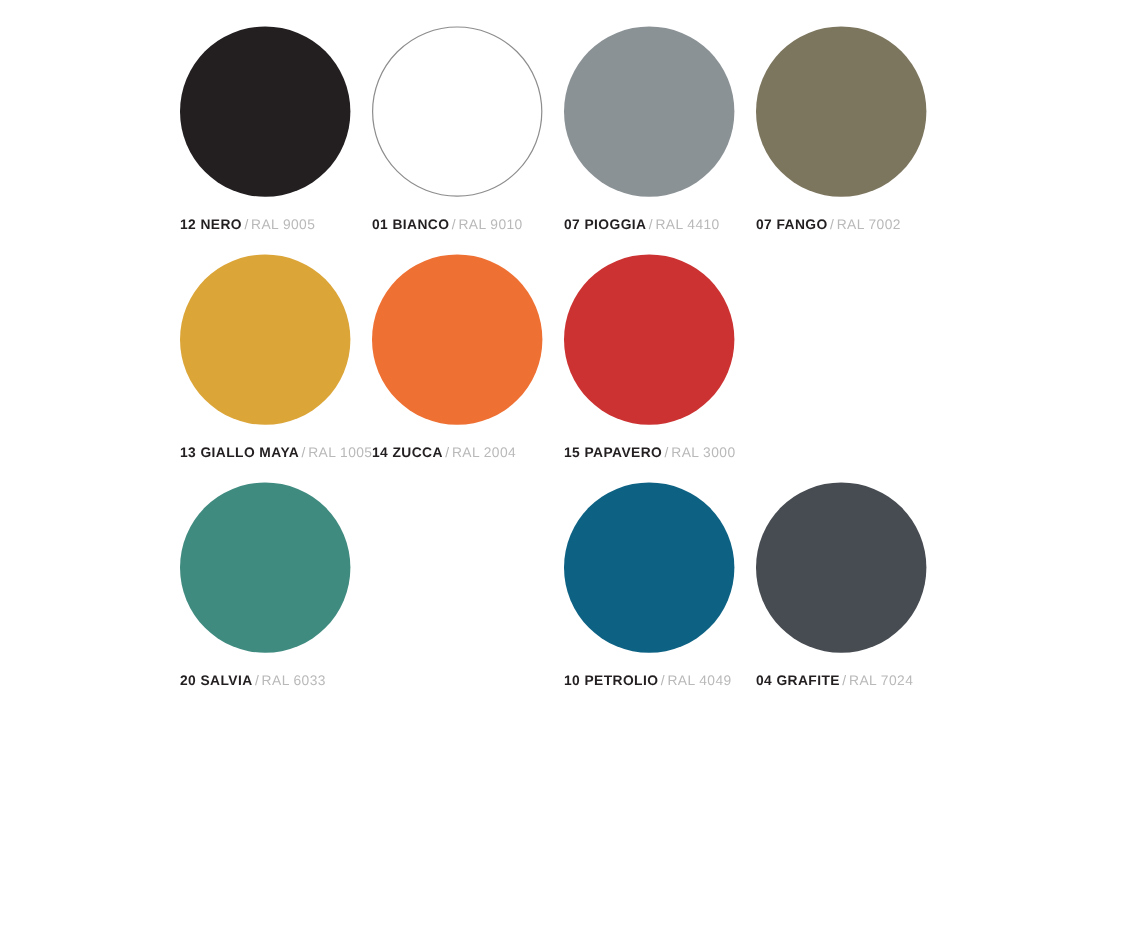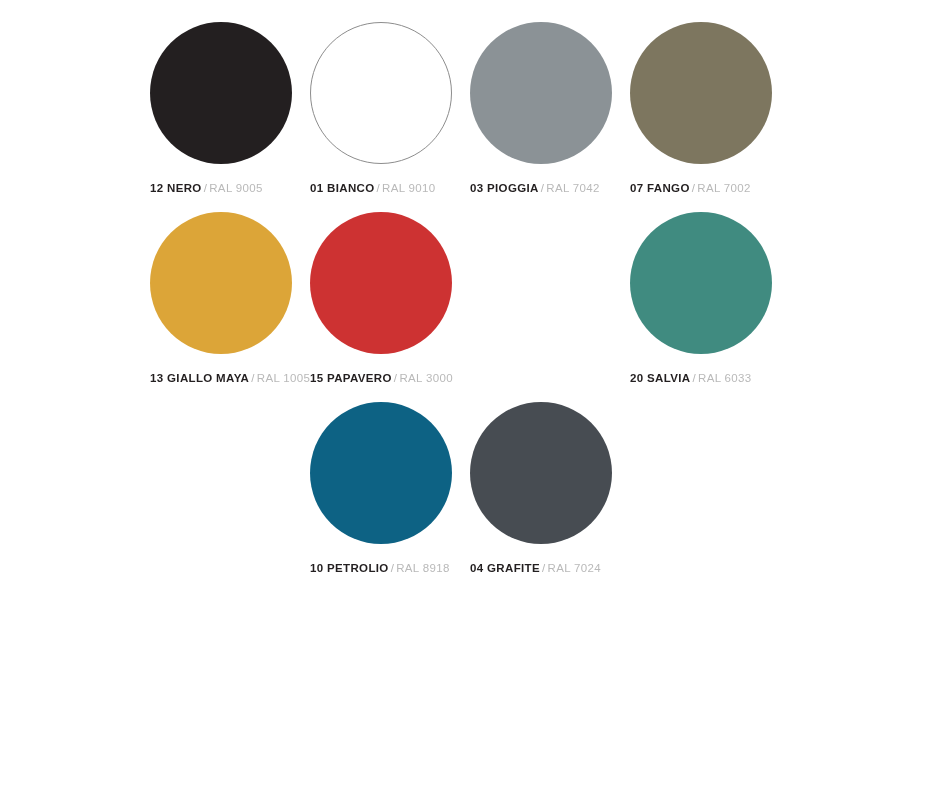--- a/index.html
+++ b/index.html
@@ -91,43 +91,47 @@
       <div class="swatch-cell">
         <div class="swatch-disc" style="background: rgb(35, 31, 32);"></div>
         <div class="swatch-caption"><span class="swatch-name">12 NERO</span><span class="swatch-sep">/</span><span class="swatch-ral">RAL 9005</span></div>
       </div>
       <div class="swatch-cell">
         <div class="swatch-disc outlined" style="background: rgb(255, 255, 255);"></div>
         <div class="swatch-caption"><span class="swatch-name">01 BIANCO</span><span class="swatch-sep">/</span><span class="swatch-ral">RAL 9010</span></div>
       </div>
       <div class="swatch-cell">
         <div class="swatch-disc" style="background: rgb(139, 146, 150);"></div>
-        <div class="swatch-caption"><span class="swatch-name">03 PIOGGIA</span><span class="swatch-sep">/</span><span class="swatch-ral">RAL 7042</span></div>
+        <div class="swatch-caption"><span class="swatch-name">07 PIOGGIA</span><span class="swatch-sep">/</span><span class="swatch-ral">RAL 4410</span></div>
       </div>
       <div class="swatch-cell">
         <div class="swatch-disc" style="background: rgb(125, 118, 95);"></div>
         <div class="swatch-caption"><span class="swatch-name">07 FANGO</span><span class="swatch-sep">/</span><span class="swatch-ral">RAL 7002</span></div>
       </div>
       <div class="swatch-cell">
         <div class="swatch-disc" style="background: rgb(220, 165, 56);"></div>
         <div class="swatch-caption"><span class="swatch-name">13 GIALLO MAYA</span><span class="swatch-sep">/</span><span class="swatch-ral">RAL 1005</span></div>
+      </div>
+      <div class="swatch-cell">
+        <div class="swatch-disc" style="background: rgb(239, 112, 51);"></div>
+        <div class="swatch-caption"><span class="swatch-name">14 ZUCCA</span><span class="swatch-sep">/</span><span class="swatch-ral">RAL 2004</span></div>
       </div>
       <div class="swatch-cell">
         <div class="swatch-disc" style="background: rgb(205, 50, 50);"></div>
         <div class="swatch-caption"><span class="swatch-name">15 PAPAVERO</span><span class="swatch-sep">/</span><span class="swatch-ral">RAL 3000</span></div>
       </div>
       <div class="swatch-cell empty"></div>
       <div class="swatch-cell">
         <div class="swatch-disc" style="background: rgb(64, 139, 128);"></div>
         <div class="swatch-caption"><span class="swatch-name">20 SALVIA</span><span class="swatch-sep">/</span><span class="swatch-ral">RAL 6033</span></div>
       </div>
       <div class="swatch-cell empty"></div>
       <div class="swatch-cell">
         <div class="swatch-disc" style="background: rgb(13, 98, 132);"></div>
-        <div class="swatch-caption"><span class="swatch-name">10 PETROLIO</span><span class="swatch-sep">/</span><span class="swatch-ral">RAL 8918</span></div>
+        <div class="swatch-caption"><span class="swatch-name">10 PETROLIO</span><span class="swatch-sep">/</span><span class="swatch-ral">RAL 4049</span></div>
       </div>
       <div class="swatch-cell">
         <div class="swatch-disc" style="background: rgb(71, 76, 82);"></div>
         <div class="swatch-caption"><span class="swatch-name">04 GRAFITE</span><span class="swatch-sep">/</span><span class="swatch-ral">RAL 7024</span></div>
       </div>
       <div class="swatch-cell empty"></div>
     </div>
 </div>
 
 </body></html>

